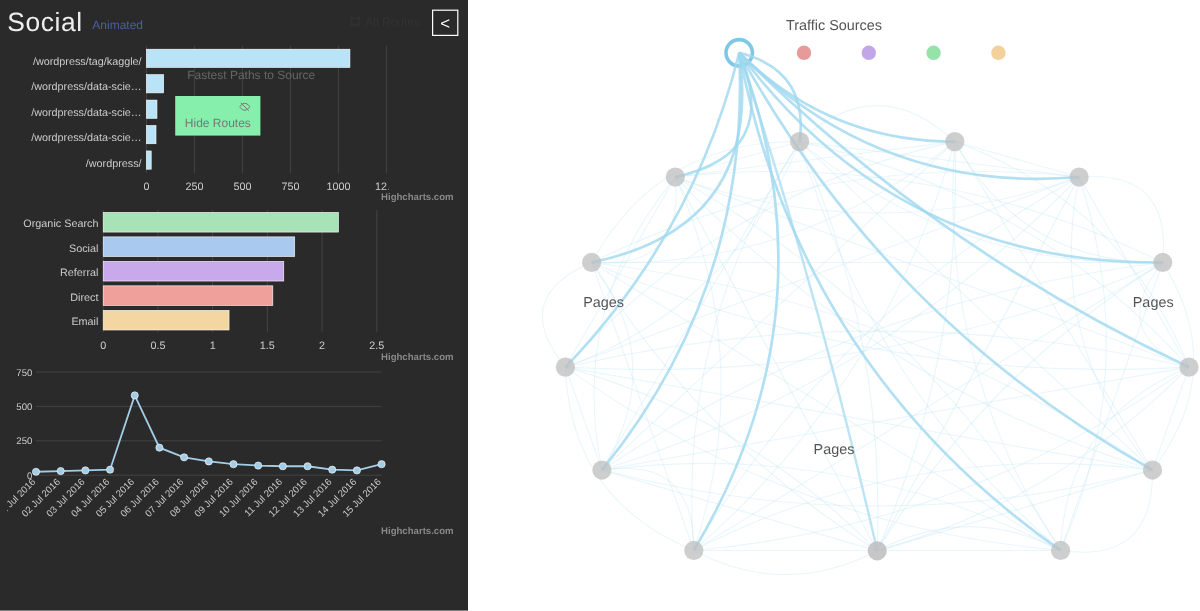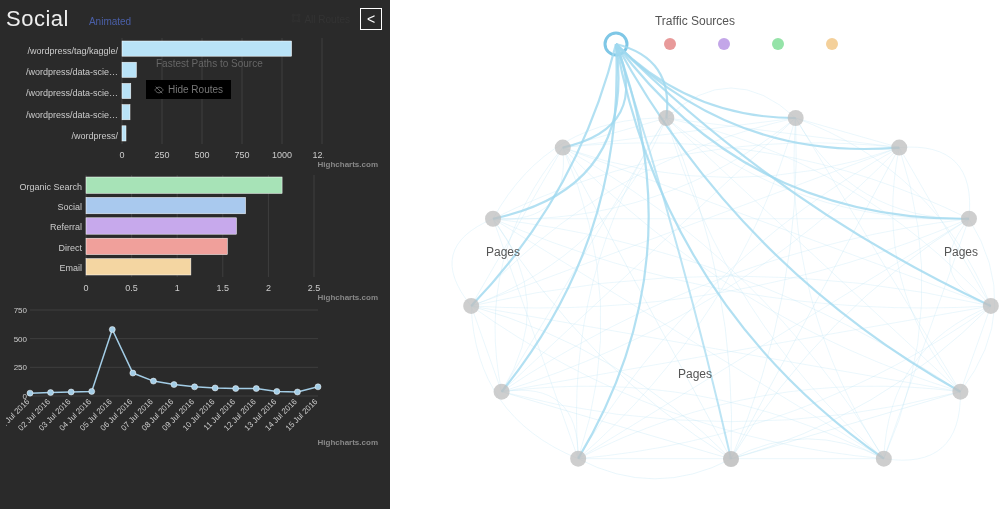--- a/index.html
+++ b/index.html
@@ -28,21 +28,21 @@
   }
   .title {
     font-size: 22px;
     font-weight: 300;
     color: #eee;
     letter-spacing: 0.5px;
   }
   .animated {
     font-size: 10px;
     color: #4a5fa8;
-    margin-left: 20px;
+    margin-left: 8px;
     margin-top: 4px;
   }
   .spacer { flex: 1; }
   .routes-btn {
     font-size: 10px;
     color: #333;
     display: flex;
     align-items: center;
     gap: 3px;
   }
@@ -67,28 +67,29 @@
     color: #fff;
     margin: 2px 0 2px 0;
   }
   .chart-subtitle-overlay {
     position: absolute;
     color: #666;
     font-size: 10px;
   }
   .hide-routes-btn {
     position: absolute;
-    background: #000000;
+    background: #86efac;
     color: #777;
     font-size: 10px;
     padding: 4px 8px;
     display: flex;
     align-items: flex-end;
     gap: 4px;
     z-index: 2;
+    flex-direction: column;
   }
   .hide-routes-btn svg { width:10px; height:10px; fill:#777; }
   .chart-svg { display:block; }
   .credit {
     font-size: 8px;
     color: #888;
     text-align: right;
     padding-right: 4px;
     margin-top: -4px;
     font-weight: bold;

